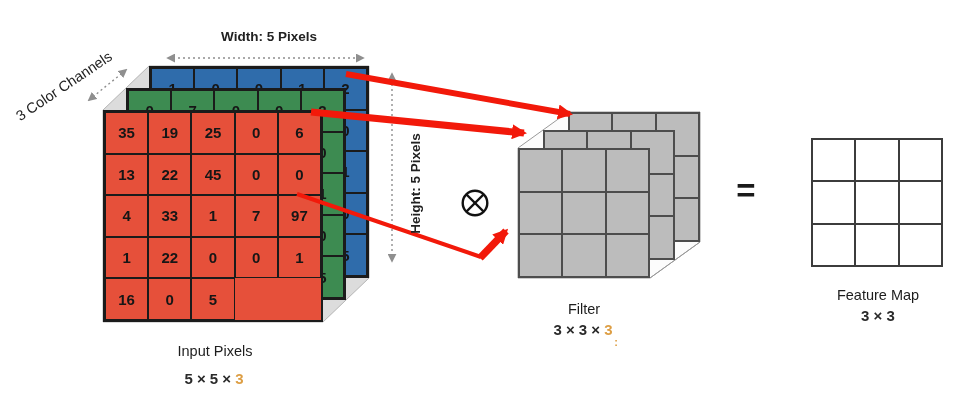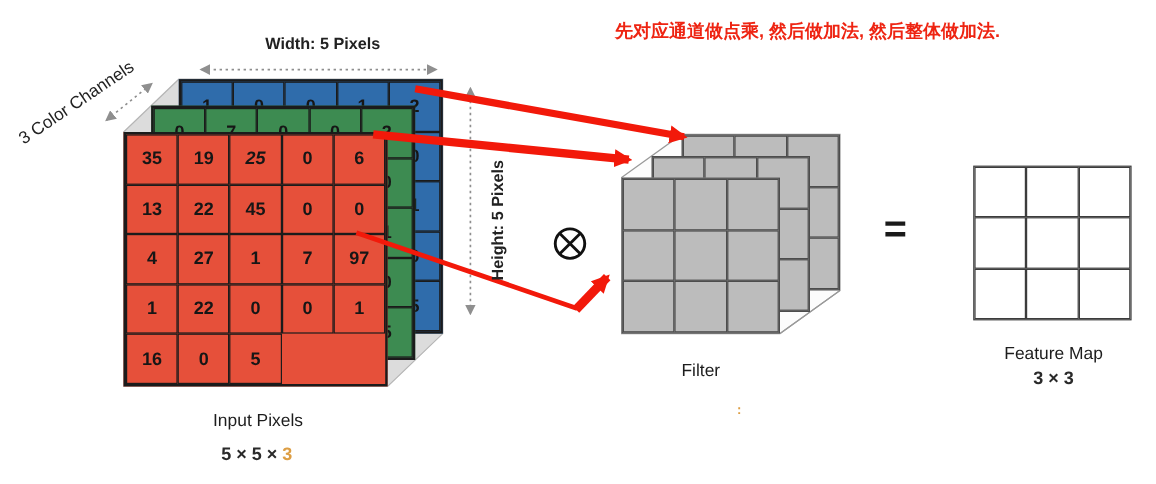--- a/index.html
+++ b/index.html
@@ -100,30 +100,30 @@
       <div class="cell" style="border: 1px solid rgb(27, 27, 27);">0</div>
       <div class="cell" style="border: 1px solid rgb(27, 27, 27);"></div>
       <div class="cell" style="border: 1px solid rgb(27, 27, 27);"></div>
       <div class="cell" style="border: 1px solid rgb(27, 27, 27);"></div>
       <div class="cell" style="border: 1px solid rgb(27, 27, 27);"></div>
       <div class="cell" style="border: 1px solid rgb(27, 27, 27);">5</div>
     </div>
   <div id="layer-red" class="grid" style="left: 103px; top: 110px; width: 220px; height: 212px; grid-template-columns: repeat(5, 1fr); grid-template-rows: repeat(5, 1fr); background: rgb(230, 80, 58); border: 2px solid rgb(27, 27, 27);">
       <div class="cell" style="border: 1px solid rgb(27, 27, 27);">35</div>
       <div class="cell" style="border: 1px solid rgb(27, 27, 27);">19</div>
-      <div class="cell" style="border: 1px solid rgb(27, 27, 27); font-style: italic;">25</div>
+      <div class="cell" style="border: 1px solid rgb(27, 27, 27);">25</div>
       <div class="cell" style="border: 1px solid rgb(27, 27, 27);">0</div>
       <div class="cell" style="border: 1px solid rgb(27, 27, 27);">6</div>
       <div class="cell" style="border: 1px solid rgb(27, 27, 27);">13</div>
       <div class="cell" style="border: 1px solid rgb(27, 27, 27);">22</div>
       <div class="cell" style="border: 1px solid rgb(27, 27, 27); text-align: center;">45</div>
       <div class="cell" style="border: 1px solid rgb(27, 27, 27);">0</div>
       <div class="cell" style="border: 1px solid rgb(27, 27, 27);">0</div>
       <div class="cell" style="border: 1px solid rgb(27, 27, 27);">4</div>
-      <div class="cell" style="border: 1px solid rgb(27, 27, 27);">27</div>
+      <div class="cell" style="border: 1px solid rgb(27, 27, 27);">33</div>
       <div class="cell" style="border: 1px solid rgb(27, 27, 27);">1</div>
       <div class="cell" style="border: 1px solid rgb(27, 27, 27);">7</div>
       <div class="cell" style="border: 1px solid rgb(27, 27, 27);">97</div>
       <div class="cell" style="border: 1px solid rgb(27, 27, 27);">1</div>
       <div class="cell" style="border: 1px solid rgb(27, 27, 27);">22</div>
       <div class="cell" style="border: 1px solid rgb(27, 27, 27);">0</div>
       <div class="cell" style="border: 1px solid rgb(27, 27, 27);">0</div>
       <div class="cell" style="border: 1px solid rgb(27, 27, 27);">1</div>
       <div class="cell" style="border: 1px solid rgb(27, 27, 27);">16</div>
       <div class="cell" style="border: 1px solid rgb(27, 27, 27);">0</div>
@@ -192,38 +192,38 @@
     <line x1="168" y1="58" x2="363" y2="58" stroke="#8f8f8f" stroke-width="1.4" stroke-dasharray="2,3" marker-start="url(#grayS)" marker-end="url(#grayE)"></line>
     <line x1="392" y1="74" x2="392" y2="261" stroke="#8f8f8f" stroke-width="1.4" stroke-dasharray="2,3" marker-start="url(#grayS)" marker-end="url(#grayE)"></line>
     <line x1="89" y1="100" x2="126" y2="70" stroke="#8f8f8f" stroke-width="1.4" stroke-dasharray="2,3" marker-start="url(#grayS)" marker-end="url(#grayE)"></line>
 
     <line x1="346" y1="74" x2="570" y2="114" stroke="#f2190a" stroke-width="6" marker-end="url(#redhead)"></line>
     <line x1="311" y1="112" x2="524" y2="133" stroke="#f2190a" stroke-width="7" marker-end="url(#redhead)"></line>
     <polyline points="297,194 481,257" fill="none" stroke="#f2190a" stroke-width="4"></polyline>
     <line x1="480" y1="258" x2="506" y2="231" stroke="#f2190a" stroke-width="7.5" marker-end="url(#redhead)"></line>
   </svg>
 
-  <div id="annotation">先对应通道做点乘, 然后做加法, 然后整体做加法.</div>
 
   <div class="lbl dim-lbl" style="left:189px;top:29px;width:160px;">Width: 5 Pixels</div>
   <div class="lbl dim-lbl" id="channels-label">3 Color Channels</div>
   <div class="lbl dim-lbl" id="height-label">Height: 5 Pixels</div>
 
   <div class="lbl name-lbl" style="left:135px;top:343px;width:160px;">Input Pixels</div>
   <div class="lbl size-lbl" style="left:134px;top:370px;width:160px;"><span>5 × 5 × </span><span class="chan">3</span></div>
 
   <div id="op-symbol">
     <svg width="32" height="32" viewBox="0 0 32 32">
       <circle cx="16" cy="16" r="12.3" fill="none" stroke="#111" stroke-width="2.4"></circle>
       <line x1="7.5" y1="7.5" x2="24.5" y2="24.5" stroke="#111" stroke-width="2.4"></line>
       <line x1="24.5" y1="7.5" x2="7.5" y2="24.5" stroke="#111" stroke-width="2.4"></line>
     </svg>
   </div>
 
   <div class="lbl name-lbl" style="left:504px;top:301px;width:160px;">Filter</div>
+  <div class="lbl size-lbl" style="left:503px;top:321px;width:160px;"><span>3 × 3 × </span><span class="chan">3</span></div>
   <div id="filter-colon">:</div>
 
   <div id="equals">=</div>
 
   <div class="lbl name-lbl" style="left:798px;top:287px;width:160px;">Feature Map</div>
   <div class="lbl size-lbl" style="left:798px;top:307px;width:160px;">3 × 3</div>
 
 </div>
 
 </body></html>

